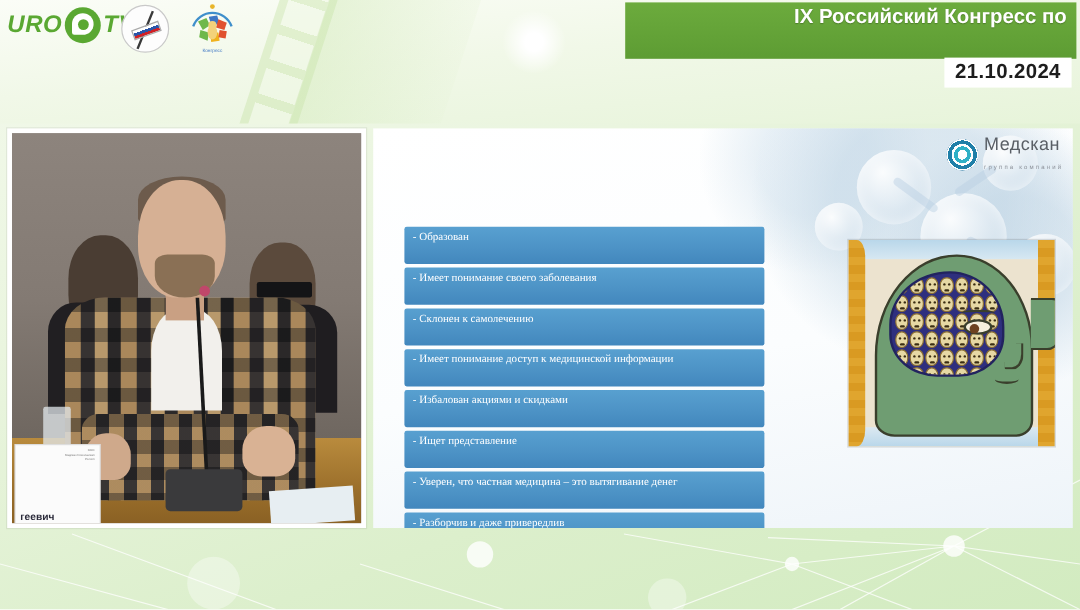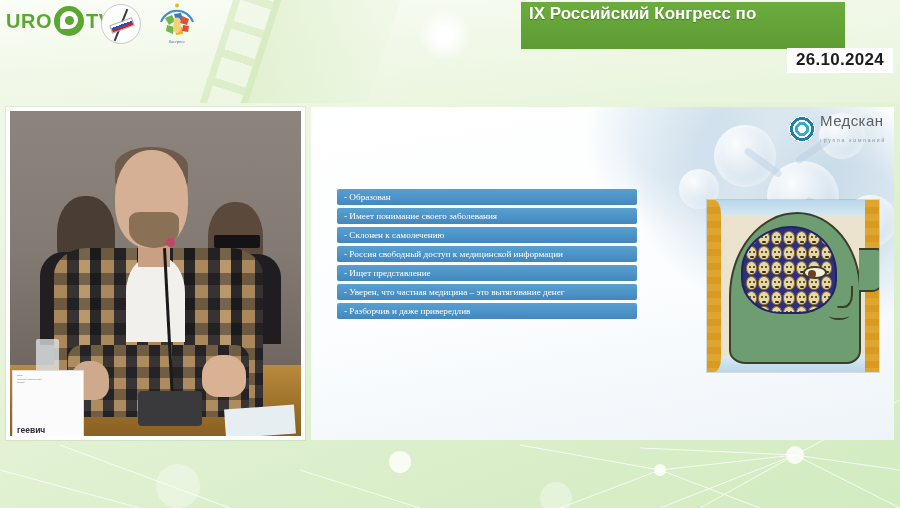--- a/index.html
+++ b/index.html
@@ -44,21 +44,21 @@
     transform:rotate(18deg);
   }
   .glow{
     position:absolute; left:418px; top:8px; width:54px; height:54px;
     border-radius:50%;
     background:radial-gradient(circle,#ffffff 20%,rgba(255,255,255,0) 70%);
   }
 
   
   .logo-urotv{ position:absolute; left:6px; top:6px; display:flex; align-items:center; gap:2px; }
-  .logo-urotv .txt{ font-size:20px; font-weight:bold; color:#5aa832; letter-spacing:.5px; }
+  .logo-urotv .txt{ font-size:20px; font-weight:bold; color:#5aa832; letter-spacing:.5px;font-style:italic; }
   .mark{
     width:30px; height:30px; border-radius:50%;
     background:#5aa832; position:relative; display:inline-block;
   }
   .mark::before{
     content:""; position:absolute; left:6px; top:5px;
     width:18px; height:18px; border-radius:50% 50% 50% 2px;
     background:#fff;
   }
   .mark::after{
@@ -80,43 +80,44 @@
     position:absolute; left:8px; top:16px; width:24px; height:9px;
     transform:rotate(-20deg);
     background:linear-gradient(to bottom,#ffffff 0 33%,#2b55a8 33% 66%,#cf2026 66% 100%);
     border:.5px solid #aaa;
   }
   .emblem2{
     position:absolute; left:155px; top:2px; width:44px; height:44px;
   }
 
   .congress-banner{
-    position:absolute; left:521px; top:2px; width:324px; height:47px;
+    position:absolute; left:521px; top:2px; width:376px; height:47px;
     background: linear-gradient(to bottom,#6cab3d 0%,#5d9c33 100%);
-    color:#fff; 
+    color:#fff; text-align:right;
     padding:2px 8px 0 8px;
     font-weight:bold;
     line-height:1.12;
     text-shadow:0 1px 1px rgba(0,0,0,.25);
   }
   .congress-banner .l1{ font-size:17px; }
   .congress-banner .l2{ font-size:17px; }
   .date-badge{
     position:absolute; right:7px; top:48px;
     background:#ffffff; color:#1d1d1d;
     font-size:17px; font-weight:bold;
     padding:2px 9px 3px 9px;
     letter-spacing:.3px;
   }
 
   
   .photo-panel{
     position:absolute; left:6px; top:107px; width:299px; height:333px;
     background:#ffffff; padding:4px;
     box-shadow:0 0 0 1px rgba(0,0,0,.06);
+    text-align:right;
   }
   .photo{
     position:relative; width:100%; height:100%; overflow:hidden;
     background:#8b837c;
   }
   
   .wall{ position:absolute; left:0; top:0; width:100%; height:78%;
          background:linear-gradient(180deg,#8d847d 0%,#837a73 55%,#6f6760 100%); }
   .table{ position:absolute; left:0; bottom:0; width:100%; height:22%;
           background:linear-gradient(180deg,#b98b3d 0%,#9b6f2b 60%,#8a6124 100%); }
@@ -232,21 +233,21 @@
   .medskan .m1{ font-size:15px; color:#5a5f66; font-weight:500; letter-spacing:.4px; }
   .medskan .m2{ font-size:5px; color:#8c9199; letter-spacing:1.8px; margin-top:2px; }
 
   
   .bullets{ position:absolute; left:26px; top:82px; width:300px; }
   .bullet{
     background:linear-gradient(to bottom,#58a0d0 0%,#4d93c6 55%,#4287bd 100%);
     color:#ffffff;
     font-family:"Liberation Serif", serif;
     font-size:9.2px;
-    padding:3px 6px 3px 7px;
+    padding:3px 6px 18px 7px;
     margin-bottom:3px;
     border-radius:2px;
     white-space:nowrap;
     box-shadow:0 1px 0 rgba(255,255,255,.45);
   }
 
   
   .illus{
     position:absolute; left:396px; top:93px; width:172px; height:172px;
     background:#ece3cf;
@@ -383,21 +384,21 @@
       <path d="M20 25 l7 0 l1 7 l-7 1 z" fill="#f0b21e"></path>
       <path d="M28 23 l6 1 l-1 6 l-6 -1 z" fill="#e0512f"></path>
       <ellipse cx="22" cy="25" rx="4" ry="6" fill="#f3d27a"></ellipse>
       <circle cx="22" cy="19" r="3.4" fill="#f3d27a"></circle>
       <text x="22" y="41" font-size="4" fill="#3f77c4" text-anchor="middle" font-family="Liberation Sans, sans-serif">Конгресс</text>
     </svg>
 
     <div class="congress-banner">
       <div class="l1">IX Российский Конгресс по</div>
     </div>
-    <div class="date-badge">26.10.2024</div>
+    <div class="date-badge">21.10.2024</div>
   </div>
 
   <div class="photo-panel">
     <div class="photo">
       <div class="wall"></div>
       <div class="table"></div>
       <div class="bp left"></div>
       <div class="bp right"></div>
       <div class="glasses"></div>
       <div class="shirt"></div>
@@ -439,21 +440,22 @@
         <span class="m1">Медскан</span><br>
         <span class="m2">группа компаний</span>
       </span>
     </div>
 
 
     <div class="bullets">
       <div class="bullet">- Образован</div>
       <div class="bullet">- Имеет понимание своего заболевания</div>
       <div class="bullet">- Склонен к самолечению</div>
-      <div class="bullet">- Россия свободный доступ к медицинской информации</div>
+      <div class="bullet">- Имеет понимание доступ к медицинской информации</div>
+      <div class="bullet">- Избалован акциями и скидками</div>
       <div class="bullet">- Ищет представление</div>
       <div class="bullet">- Уверен, что частная медицина – это вытягивание денег</div>
       <div class="bullet">- Разборчив и даже привередлив</div>
     </div>
 
     <div class="illus">
       <div class="paper"></div>
       <div class="sky"></div>
       <div class="sky2"></div>
       <div class="edge l"></div>

